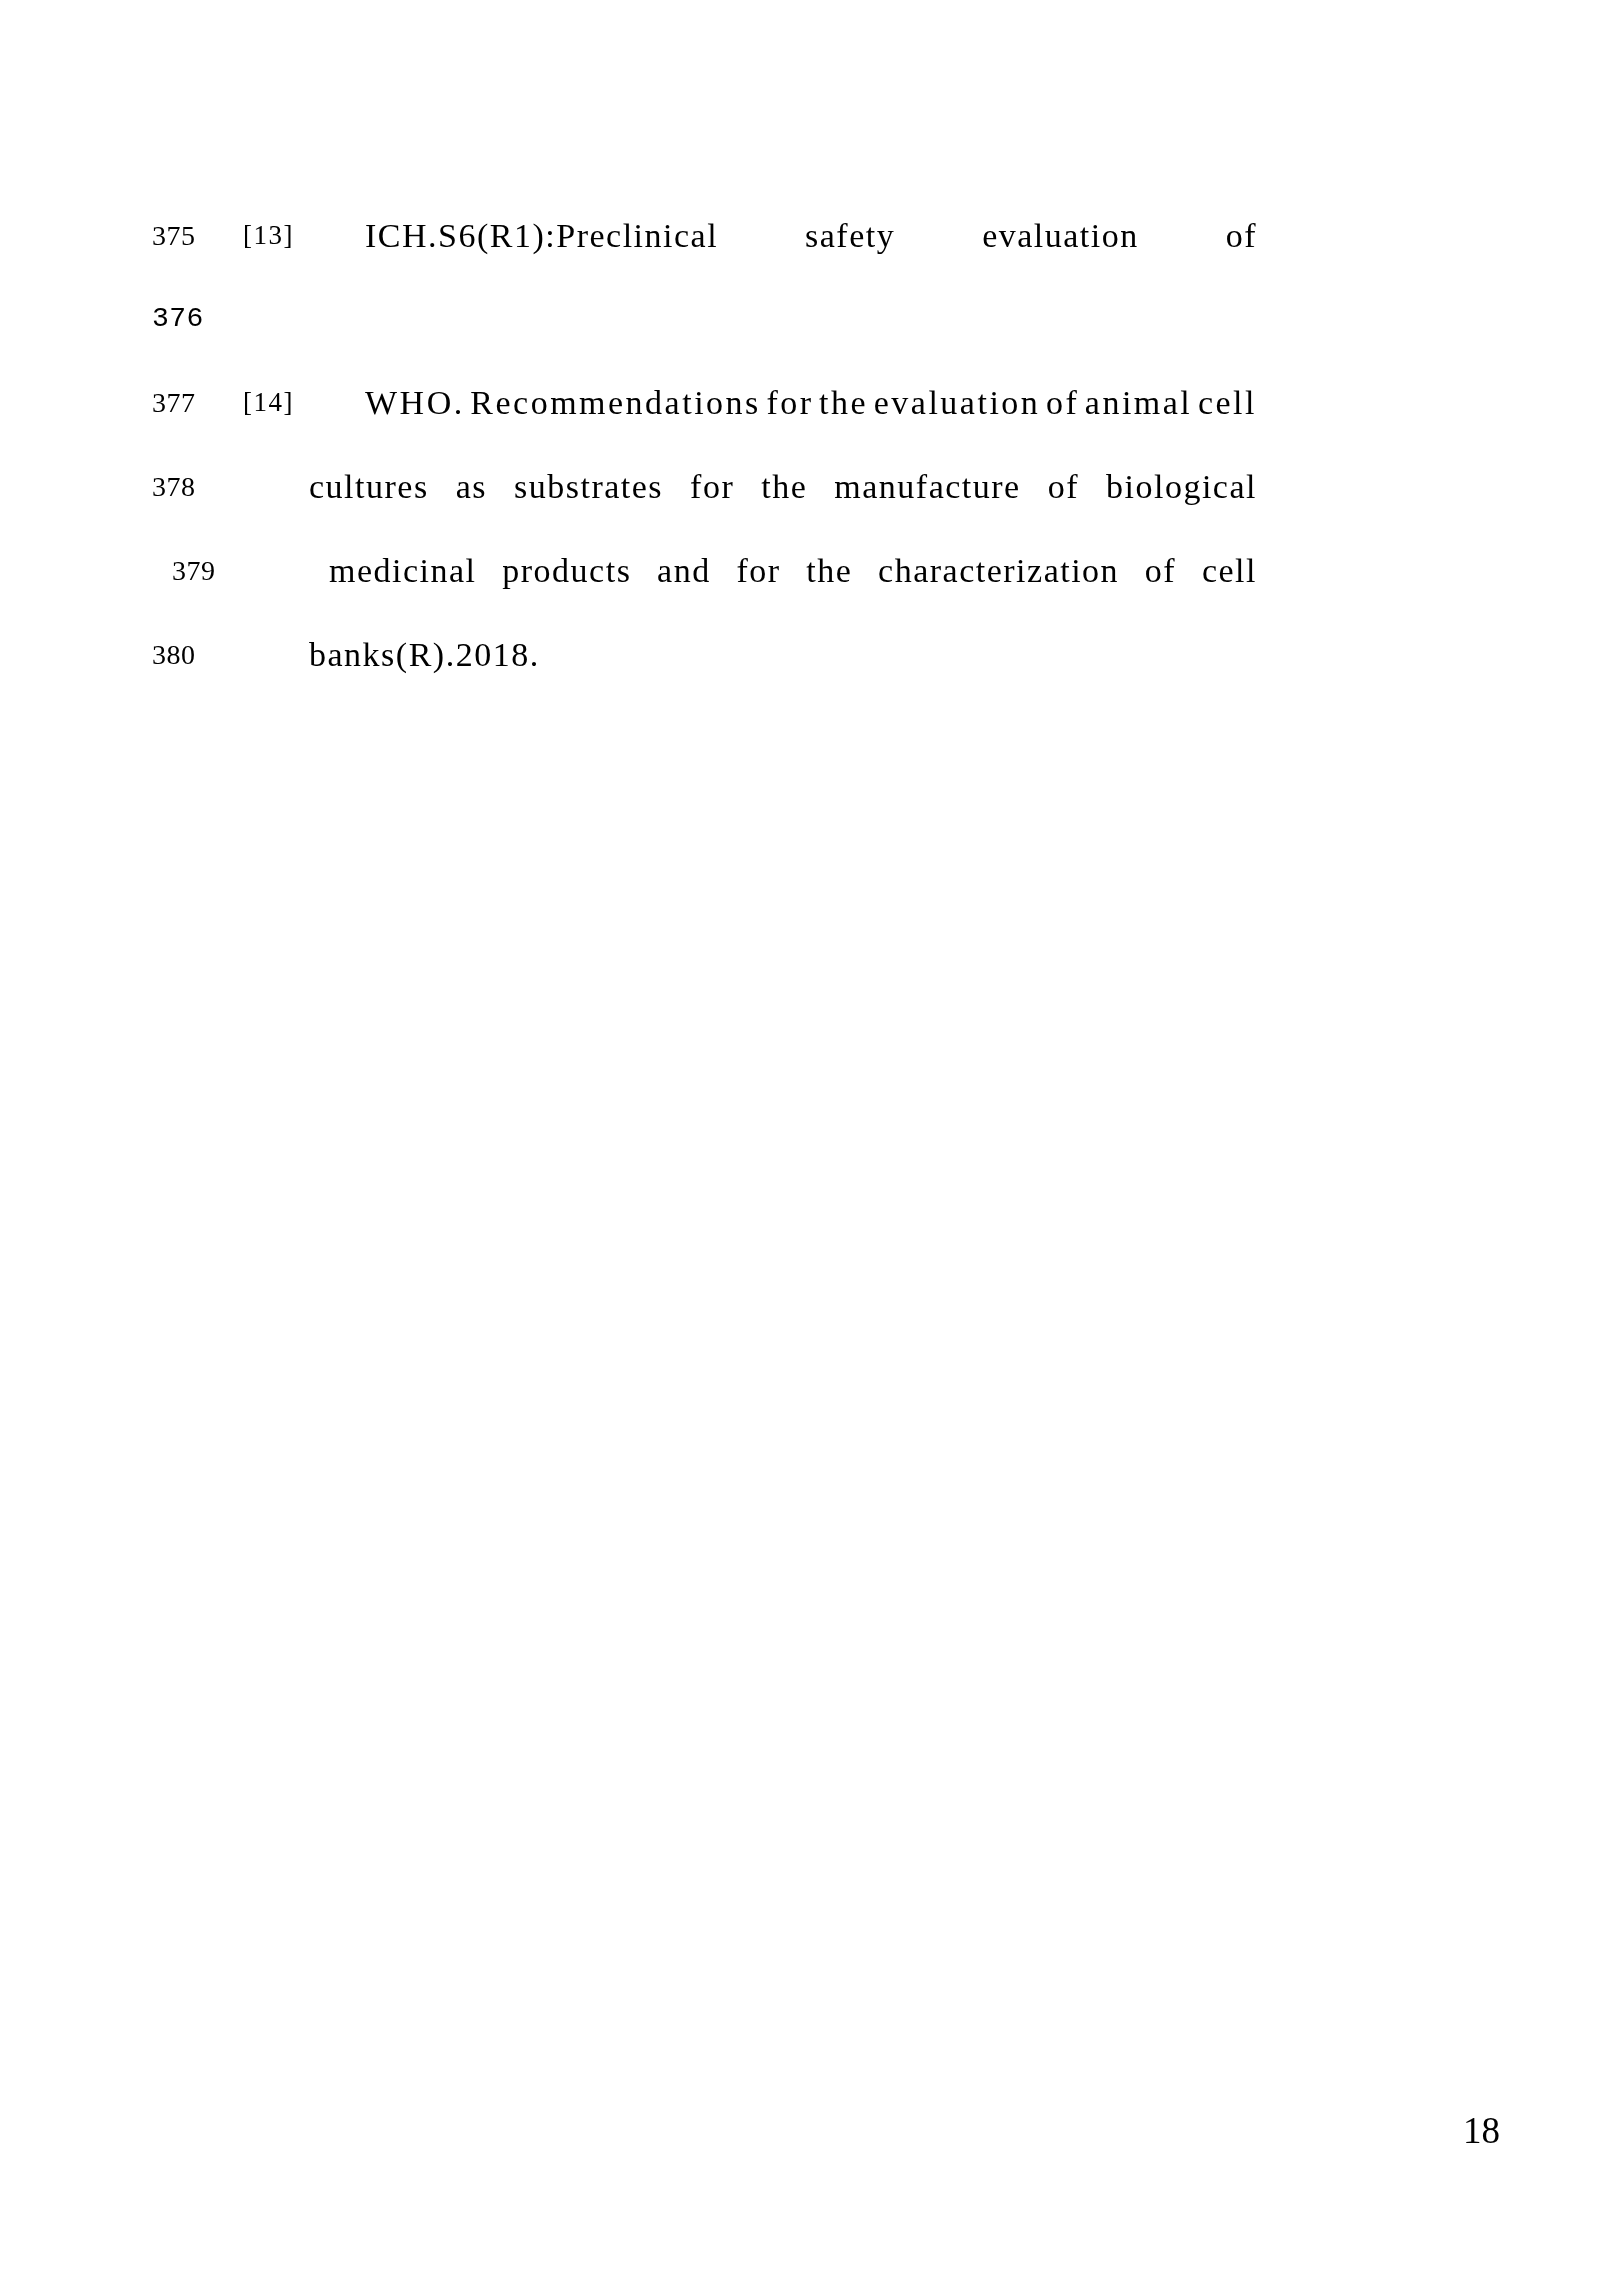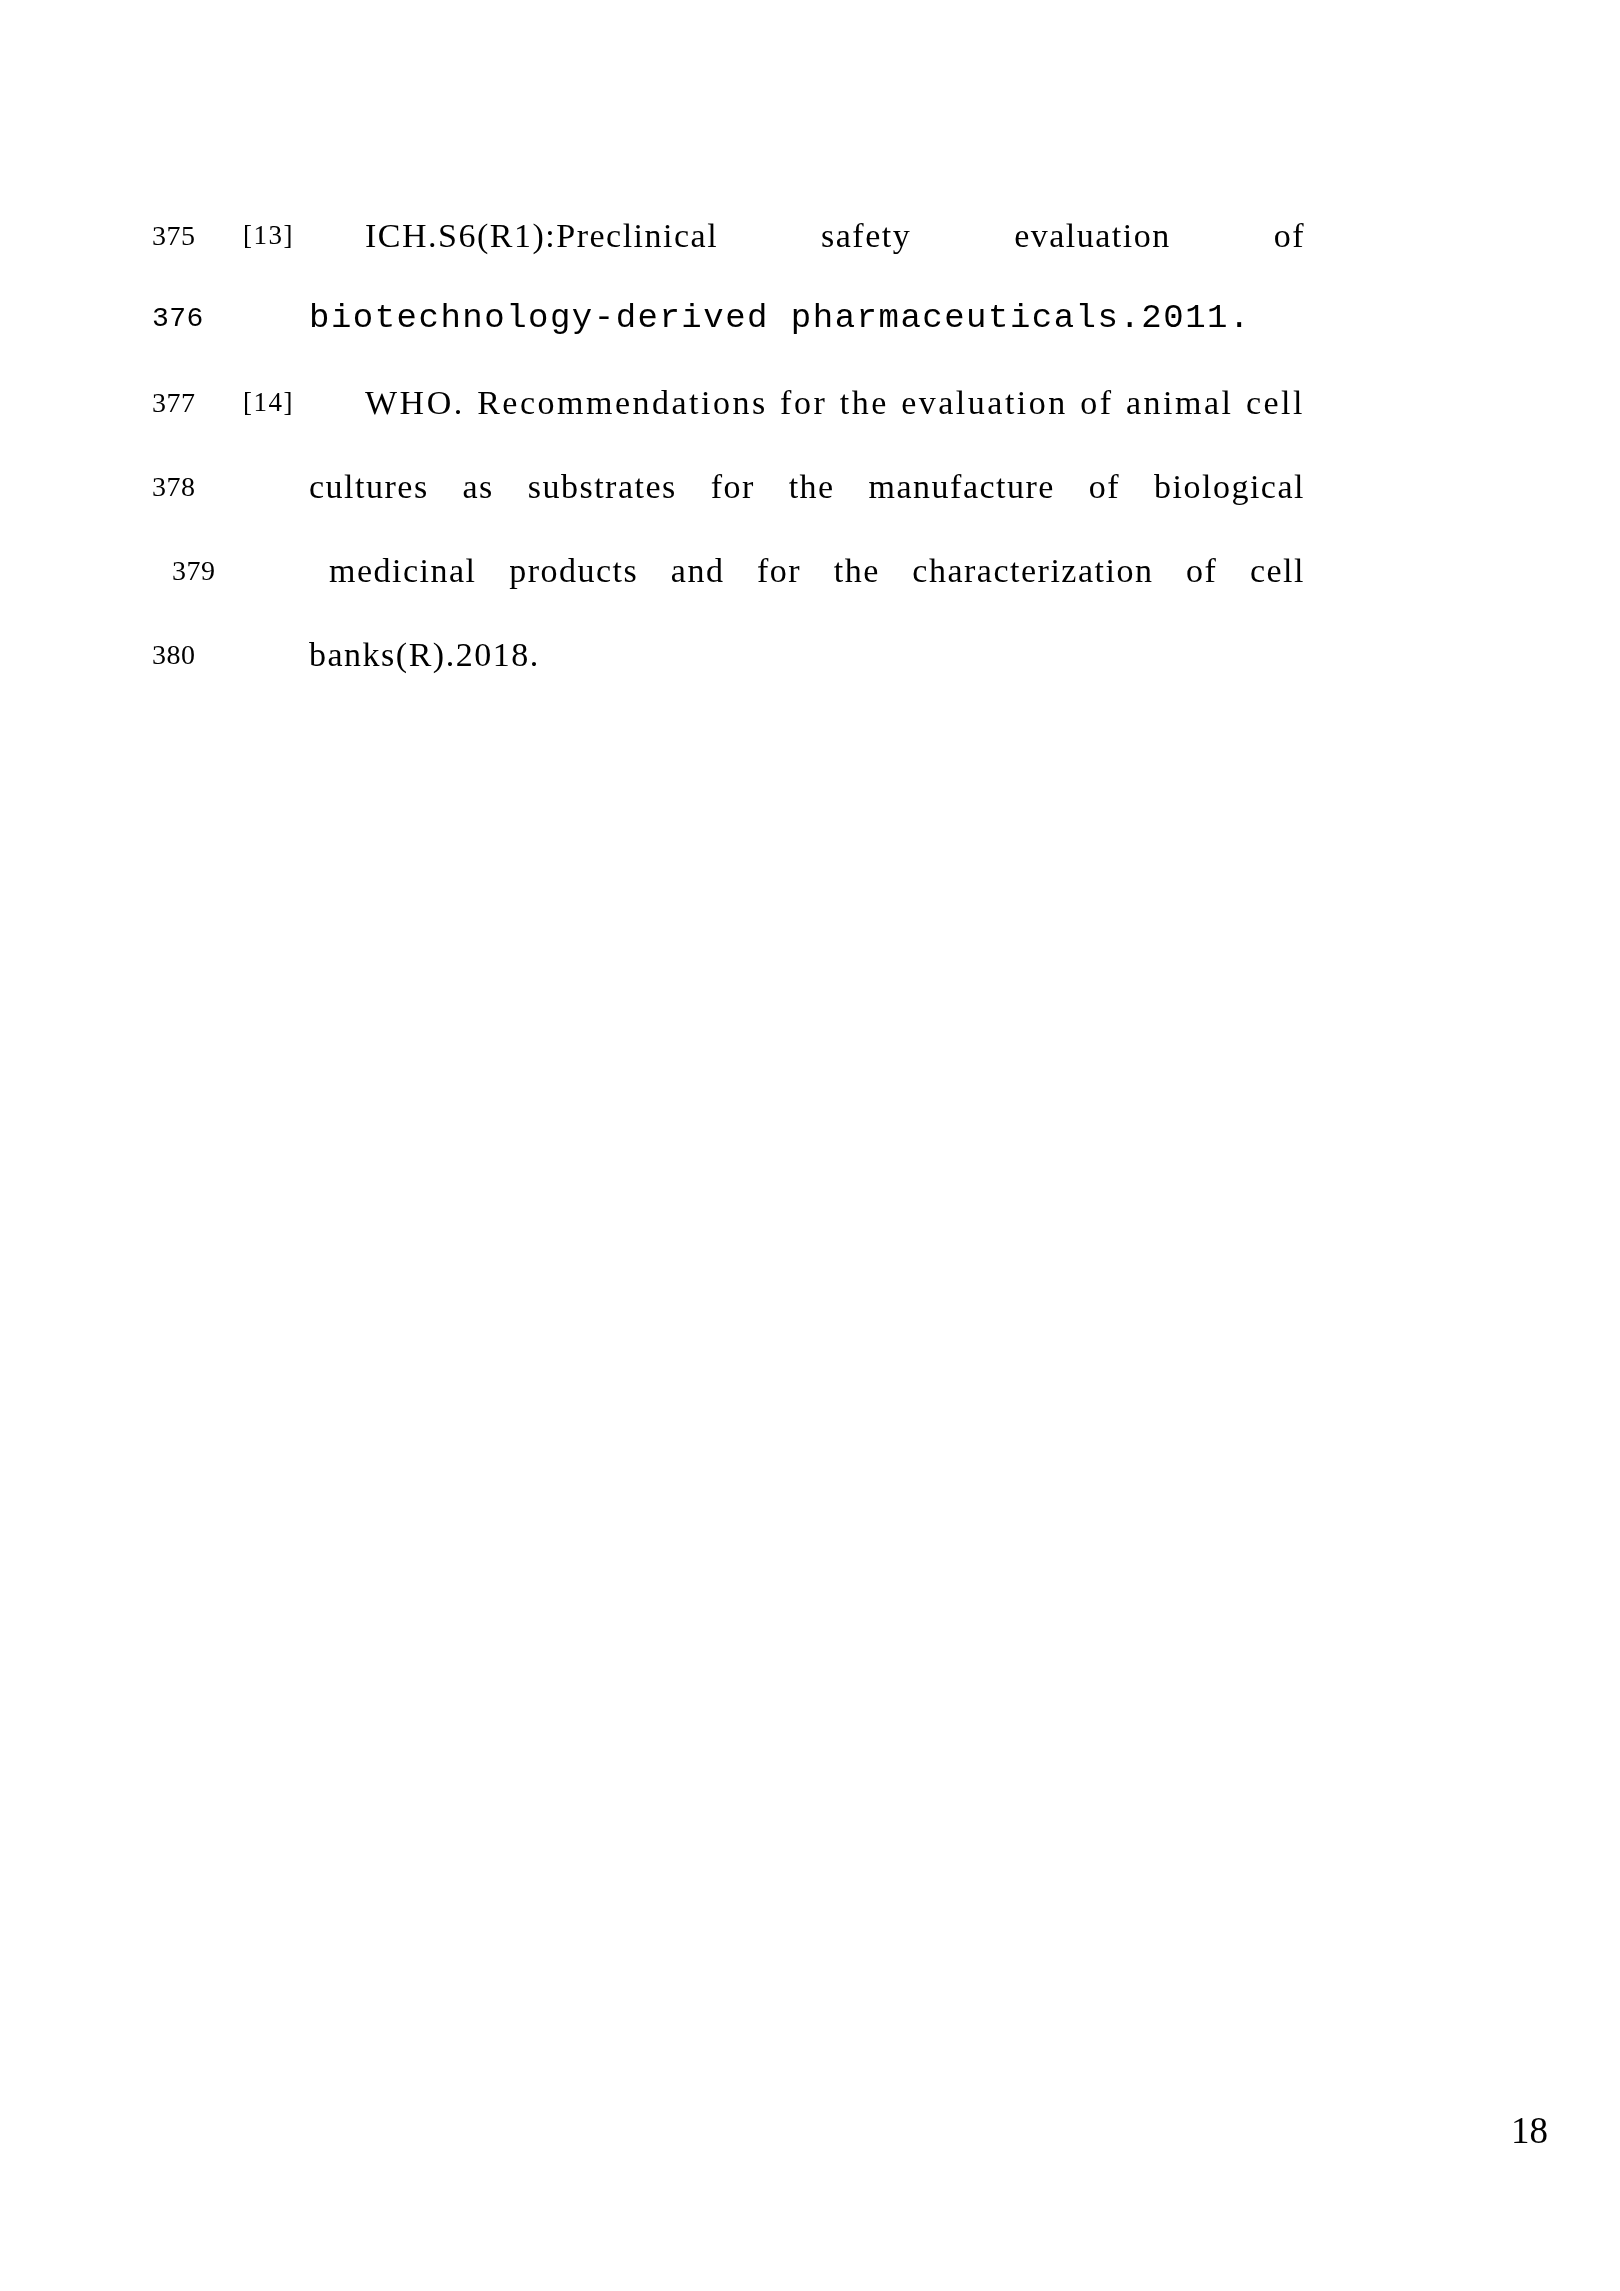--- a/index.html
+++ b/index.html
@@ -8,21 +8,20 @@
     background: #ffffff;
   }
   .page {
     position: relative;
     width: 1500px;
     height: 2292px;
     background: #ffffff;
     color: #000000;
     font-family: "Liberation Serif", serif;
     overflow: hidden;
-    padding-left: 48px;
   }
   .row {
     position: absolute;
     left: 0;
     right: 0;
     height: 43px;
     line-height: 43px;
     white-space: nowrap;
   }
   .lineno {
@@ -78,21 +77,20 @@
         <span class="marker">[13]</span>
         <div class="words ref-indent justify">
           <span>ICH.S6(R1):Preclinical</span>
           <span>safety</span>
           <span>evaluation</span>
           <span>of</span>
         </div>
       </div>
       <div class="row" style="top: 297px; font-family: Liberation Mono, monospace;">
         <span class="lineno">376</span>
-        <div class="words cont-indent left">biotechnology-derived pharmaceuticals.2011.</div>
       </div>
       <div class="row" style="top: 381px;">
         <span class="lineno">377</span>
         <span class="marker">[14]</span>
         <div class="words ref-indent justify tight">
           <span>WHO.</span>
           <span>Recommendations</span>
           <span>for</span>
           <span>the</span>
           <span>evaluation</span>

